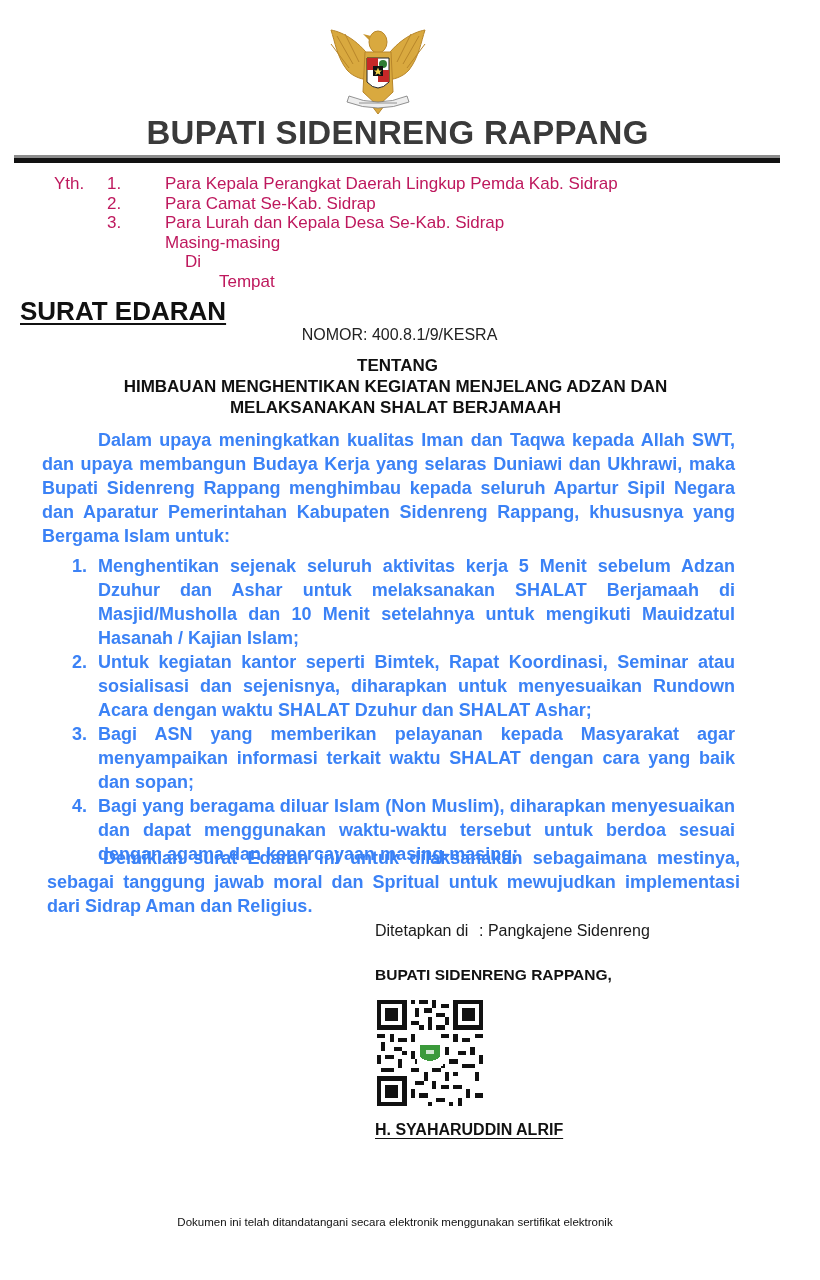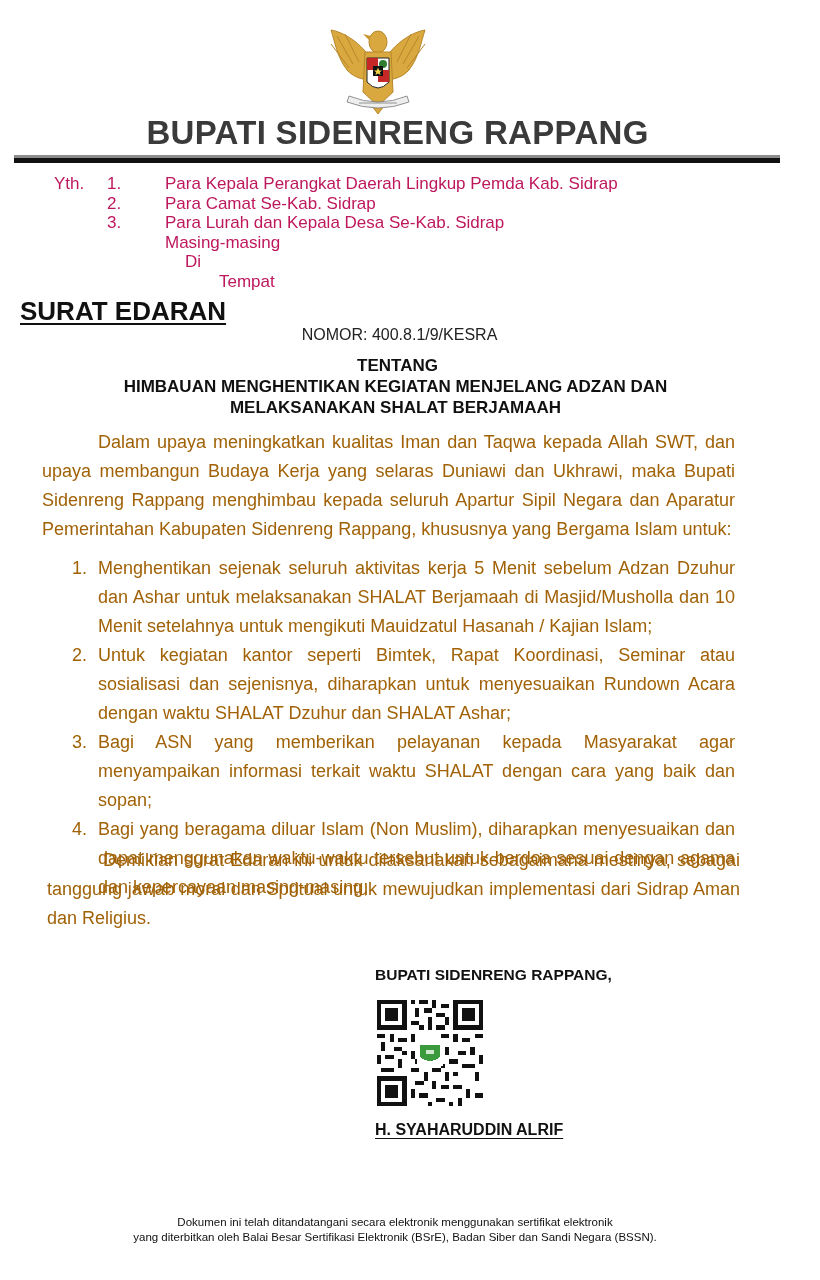--- a/index.html
+++ b/index.html
@@ -28,21 +28,21 @@
     color: #111;
     margin-left: 20px;
   }
   .nomor { left: 0; width: 775px; top: 326px; text-align: center; font-size: 16px; color: #222; padding-left: 12px; }
   .tentang { left: 0; width: 775px; top: 356px; text-align: center; font-size: 17px; font-weight: bold; color: #111; margin-left: 10px; }
   .perihal {
     left: 8px; width: 775px; top: 376px; text-align: center;
     font-size: 17px; font-weight: bold; line-height: 21px; color: #111;
   }
 
-  .body-text { font-size: 18px; line-height: 29px; color: #a16207; text-align: justify; }
+  .body-text { font-size: 18px; line-height: 24px; color: #3b82f6; text-align: justify; font-weight: bold; }
   .para1 { left: 42px; top: 428px; width: 693px; text-indent: 56px; }
   .list { left: 72px; top: 554px; width: 663px; margin: 0; padding: 0; list-style: none; }
   .list li { position: relative; padding-left: 26px; }
   .list .num { position: absolute; left: 0; top: 0; }
   .para2 { left: 47px; top: 846px; width: 693px; text-indent: 56px; }
 
   .sign { left: 375px; top: 921px; font-size: 16px; line-height: 20px; color: #1a1a1a; }
   .sign-row { white-space: nowrap; }
   .sign-label { display: inline-block; width: 104px; }
   .sign-title { left: 375px; top: 966px; font-size: 15.5px; font-weight: bold; color: #111; }
@@ -140,20 +140,23 @@
   </li>
   <li>
     <span class="num">4.</span>
     <span>Bagi yang beragama diluar Islam (Non Muslim), diharapkan menyesuaikan dan dapat menggunakan waktu-waktu tersebut untuk berdoa sesuai dengan agama dan kepercayaan masing-masing;</span>
   </li>
 </ol>
 
 <div class="abs body-text para2">Demikian surat Edaran ini untuk dilaksanakan sebagaimana mestinya, sebagai tanggung jawab moral dan Spritual untuk mewujudkan implementasi dari Sidrap Aman dan Religius.</div>
 
 <div class="abs sign">
+  <div class="sign-row">
+    <span class="sign-label">Ditetapkan di</span><span>: Pangkajene Sidenreng</span>
+  </div>
 </div>
 <div class="abs sign-title">BUPATI SIDENRENG RAPPANG,</div>
 
 <div class="abs qr">
   <svg width="106" height="106" viewBox="0 0 25 25" shape-rendering="crispEdges">
     <rect width="25" height="25" fill="#fff"></rect>
 
     <g fill="#111">
       <rect x="0" y="0" width="7" height="7"></rect>
         <rect x="18" y="0" width="7" height="7"></rect>
@@ -228,14 +231,13 @@
     <rect x="9.5" y="9.5" width="6" height="6" fill="#fff"></rect>
     <path d="M10.2 10.5 L14.8 10.5 L14.8 13.5 Q12.5 15.3 10.2 13.5 Z" fill="#3b9a3b"></path>
     <rect x="11.6" y="11.8" width="1.8" height="1" fill="#cfe8cf"></rect>
   </svg>
 </div>
 
 <div class="abs signer">H. SYAHARUDDIN ALRIF</div>
 
 <div class="abs footer">
   <div>Dokumen ini telah ditandatangani secara elektronik menggunakan sertifikat elektronik</div>
-  <div>yang diterbitkan oleh Balai Besar Sertifikasi Elektronik (BSrE), Badan Siber dan Sandi Negara (BSSN).</div>
 </div>
 
 </body></html>

